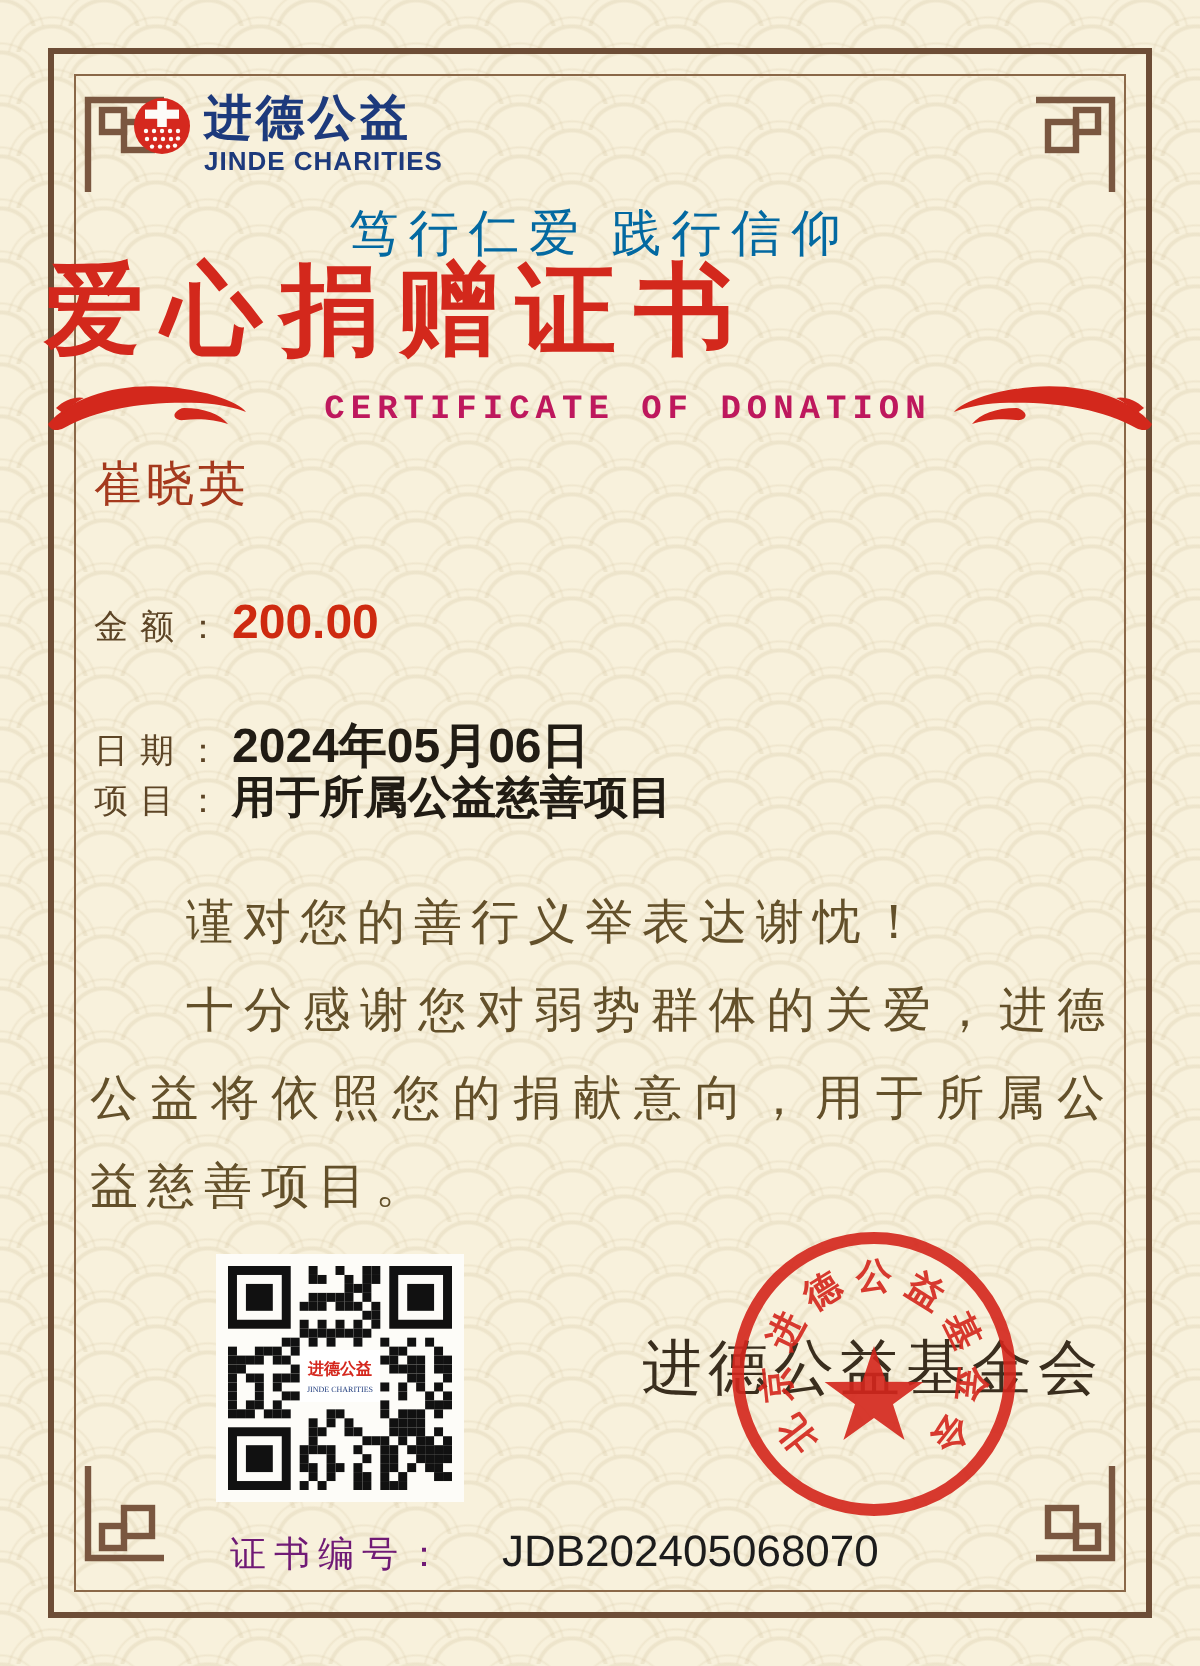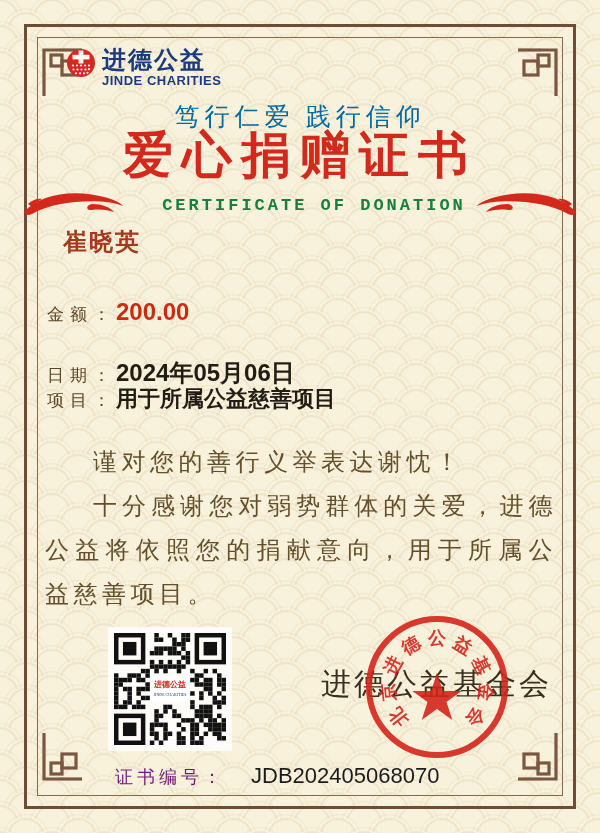--- a/index.html
+++ b/index.html
@@ -23,30 +23,30 @@
 
   .logo{position:absolute;left:66px;top:46px;display:flex;align-items:flex-start;}
   .logo-icon{width:30px;height:30px;margin-top:2px;}
   .logo-text{margin-left:6px;display:flex;flex-direction:column;}
   .logo-cn{font-size:24px;font-weight:bold;color:#1d3a7c;letter-spacing:2px;line-height:28px;}
   .logo-en{font-size:13px;font-weight:bold;color:#1d3a7c;letter-spacing:.5px;line-height:14px;
            font-family:"Liberation Sans","DejaVu Sans",sans-serif;}
 
   .motto{position:absolute;left:0;right:0;top:100px;text-align:center;
          font-size:25px;color:#0369a1;letter-spacing:5px;}
-  .main-title{position:absolute;left:0;right:0;top:122px;text-align:center;
-         font-size:50px;font-weight:600;color:#d3281c;letter-spacing:9px;}
+  .main-title{position:absolute;left:0;right:0;top:122px;
+         font-size:50px;font-weight:600;color:#d3281c;letter-spacing:9px;padding-left:22px;}
   .cert-row{position:absolute;left:0;right:0;top:190px;display:flex;align-items:center;justify-content:center;gap:10px;}
   .flourish{width:102px;height:30px;}
   .flourish.right{transform:scaleX(-1);}
   .cert-en{font-family:"Liberation Mono","DejaVu Sans Mono",monospace;
-           font-size:17px;font-weight:bold;color:#15803d;letter-spacing:3px;white-space:nowrap;margin-left:28px;}
-
-  .donor-name{position:absolute;left:47px;top:226px;font-size:24px;font-weight:bold;color:#a5391d;
-         letter-spacing:2px;font-family:"Liberation Sans","DejaVu Sans",sans-serif;margin-left:16px;}
+           font-size:17px;font-weight:bold;color:#be185d;letter-spacing:3px;white-space:nowrap;margin-left:28px;}
+
+  .donor-name{position:absolute;left:47px;top:226px;font-size:24px;font-weight:normal;color:#a5391d;
+         letter-spacing:2px;font-family:"Liberation Sans","DejaVu Sans",sans-serif;}
 
   .field{position:absolute;left:47px;white-space:nowrap;}
   .field .lbl{font-size:17px;color:#5d4526;letter-spacing:6px;}
   .field .val{font-size:24px;color:#211c14;font-family:"Liberation Sans","DejaVu Sans",sans-serif;font-weight:bold;}
   .field .val.red{color:#ce2a10;}
   .field.amount{top:298px;}
   .field.date{top:357px;}
   .field.project{top:384px;}
   .field.project .val{font-size:22px;}
 

